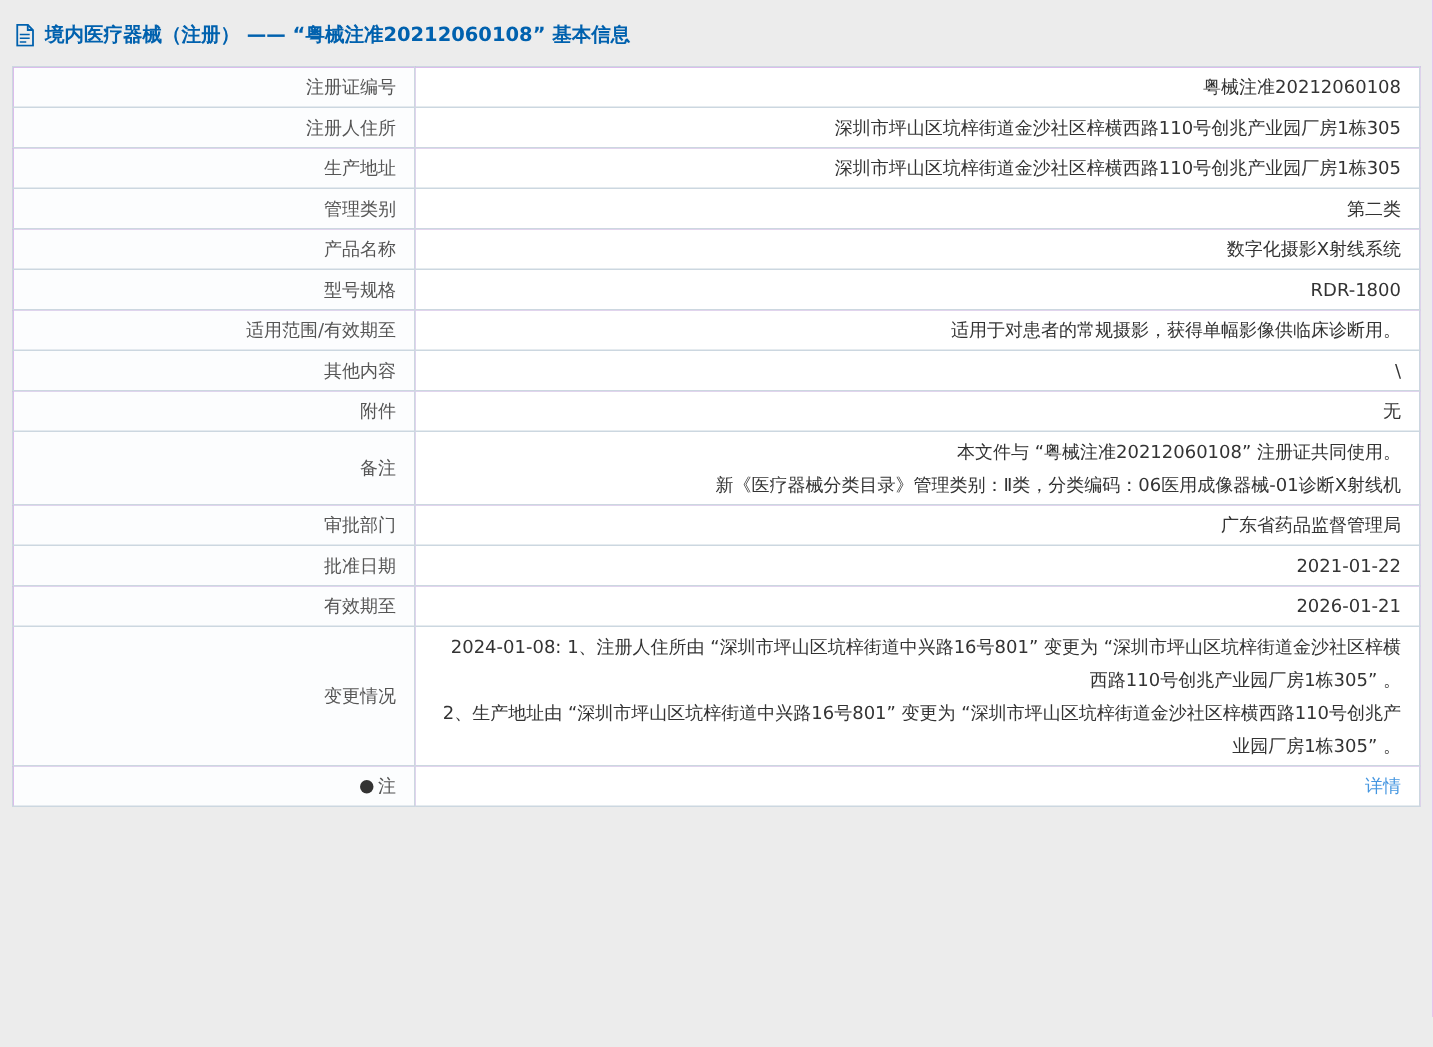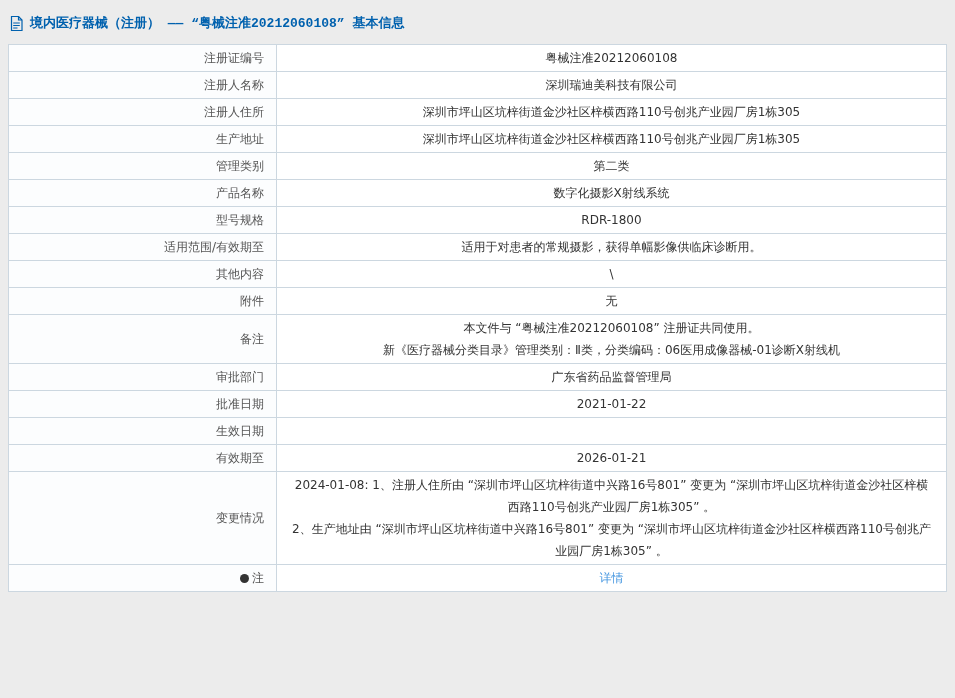--- a/index.html
+++ b/index.html
@@ -18,21 +18,20 @@
     overflow: hidden;
   }
   .title-bar {
     display: flex;
     align-items: center;
     gap: 7px;
     padding: 6px 2px 12px 2px;
     color: #0061ae;
     font-weight: bold;
     font-size: 13px;
-    font-family: Liberation Mono, monospace;
   }
   .doc-icon {
     display: inline-flex;
     width: 13px;
     height: 15px;
     flex: 0 0 auto;
   }
   table.info {
     width: 100%;
     border-collapse: collapse;
@@ -47,21 +46,21 @@
     word-break: break-all;
   }
   td.label {
     width: 243px;
     text-align: right;
     color: #555;
     background: #fcfdfe;
     white-space: nowrap;
   }
   td.value {
-    text-align: center;
+    text-align: right;
     color: #333;
     white-space: pre-line;
     background: #ffffff;
   }
   td.value a {
     color: #4596e0;
     text-decoration: none;
     cursor: pointer;
   }
   .dot-icon {
@@ -90,24 +89,20 @@
       </svg>
     </span>
     <span>境内医疗器械（注册） ——  “粤械注准20212060108”  基本信息</span>
   </div>
 
   <table class="info">
     <tbody>
         <tr>
           <td class="label">注册证编号</td>
           <td class="value">粤械注准20212060108</td>
-        </tr>
-        <tr>
-          <td class="label">注册人名称</td>
-          <td class="value">深圳瑞迪美科技有限公司</td>
         </tr>
         <tr>
           <td class="label">注册人住所</td>
           <td class="value">深圳市坪山区坑梓街道金沙社区梓横西路110号创兆产业园厂房1栋305</td>
         </tr>
         <tr>
           <td class="label">生产地址</td>
           <td class="value">深圳市坪山区坑梓街道金沙社区梓横西路110号创兆产业园厂房1栋305</td>
         </tr>
         <tr>
@@ -141,24 +136,20 @@
         </tr>
         <tr>
           <td class="label">审批部门</td>
           <td class="value">广东省药品监督管理局</td>
         </tr>
         <tr>
           <td class="label">批准日期</td>
           <td class="value">2021-01-22</td>
         </tr>
         <tr>
-          <td class="label">生效日期</td>
-          <td class="value"></td>
-        </tr>
-        <tr>
           <td class="label">有效期至</td>
           <td class="value">2026-01-21</td>
         </tr>
         <tr>
           <td class="label">变更情况</td>
           <td class="value">2024-01-08: 1、注册人住所由 “深圳市坪山区坑梓街道中兴路16号801” 变更为 “深圳市坪山区坑梓街道金沙社区梓横西路110号创兆产业园厂房1栋305” 。
 2、生产地址由 “深圳市坪山区坑梓街道中兴路16号801” 变更为 “深圳市坪山区坑梓街道金沙社区梓横西路110号创兆产业园厂房1栋305” 。</td>
         </tr>
         <tr>
           <td class="label"><span class="dot-icon"></span>注</td>

